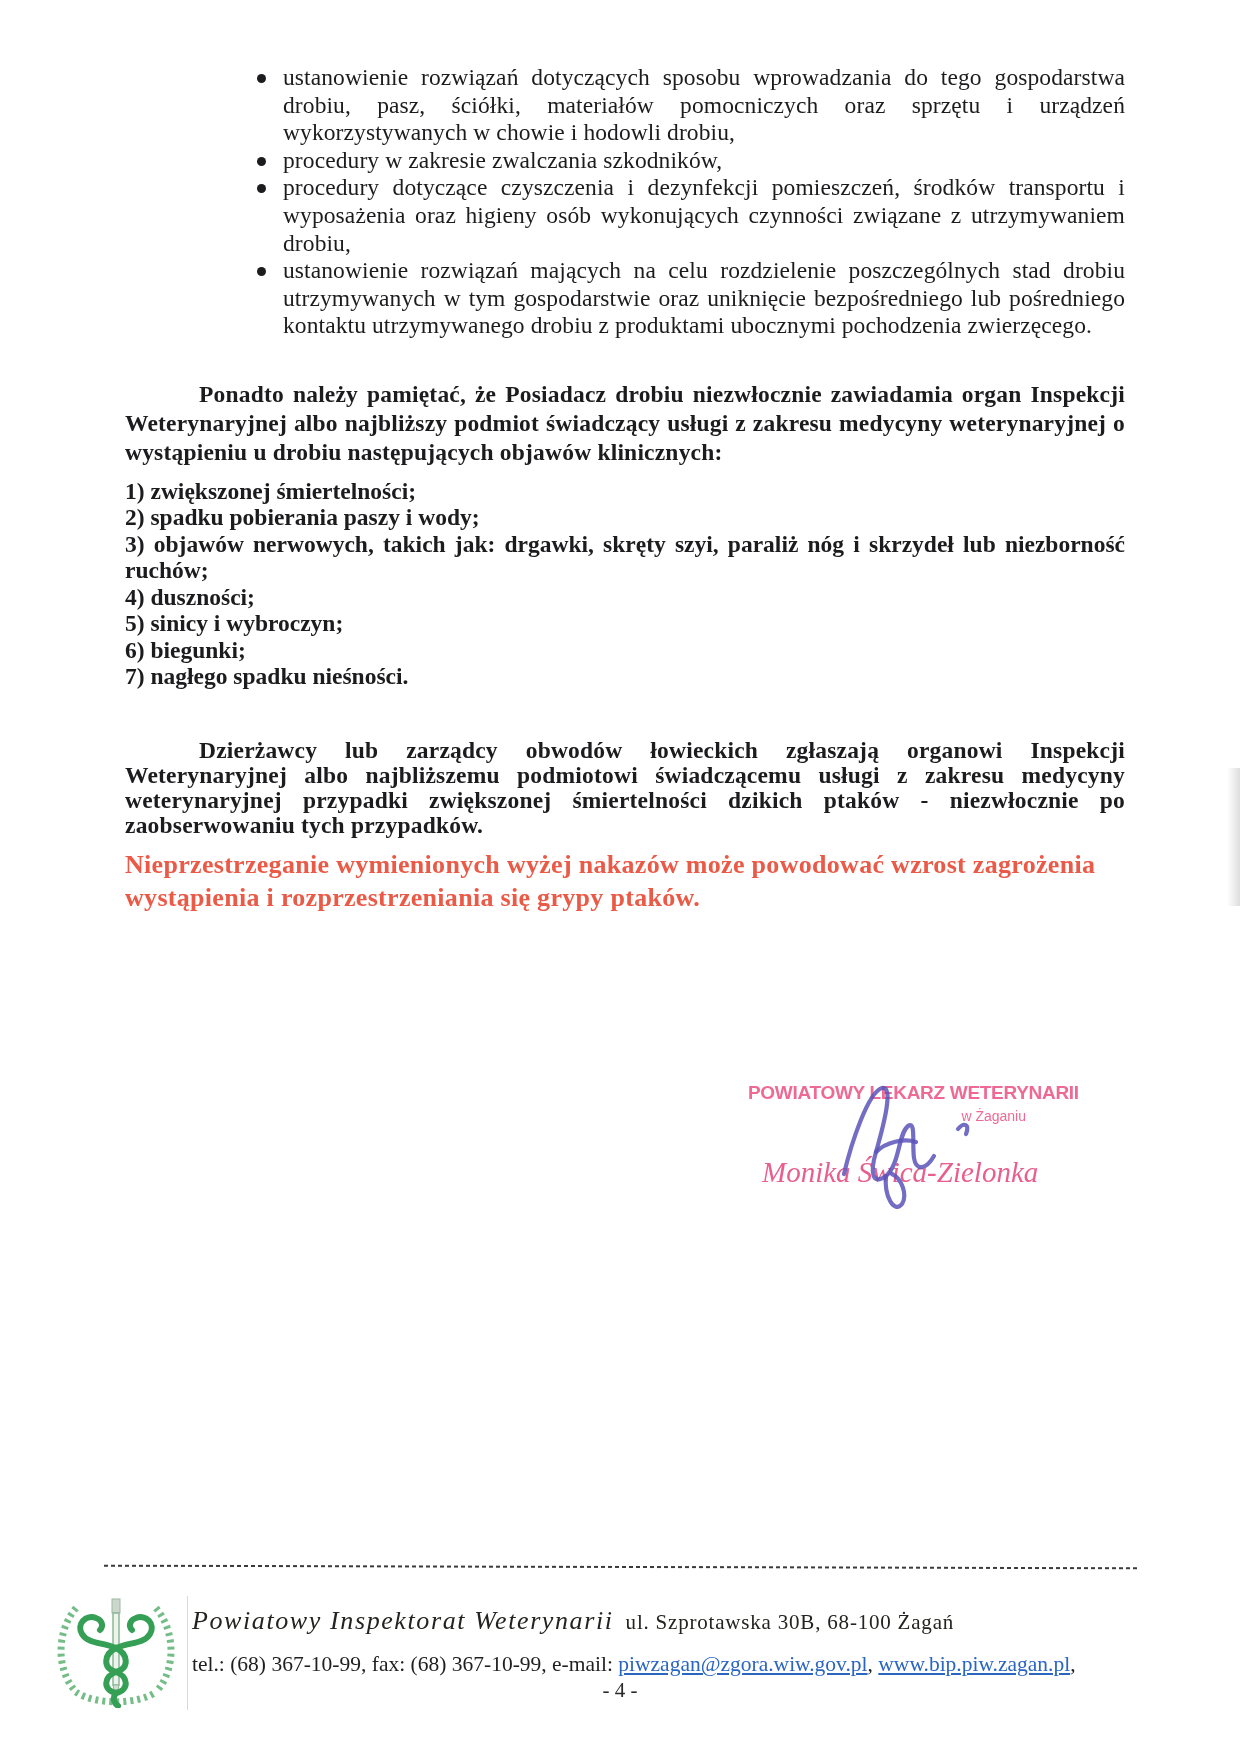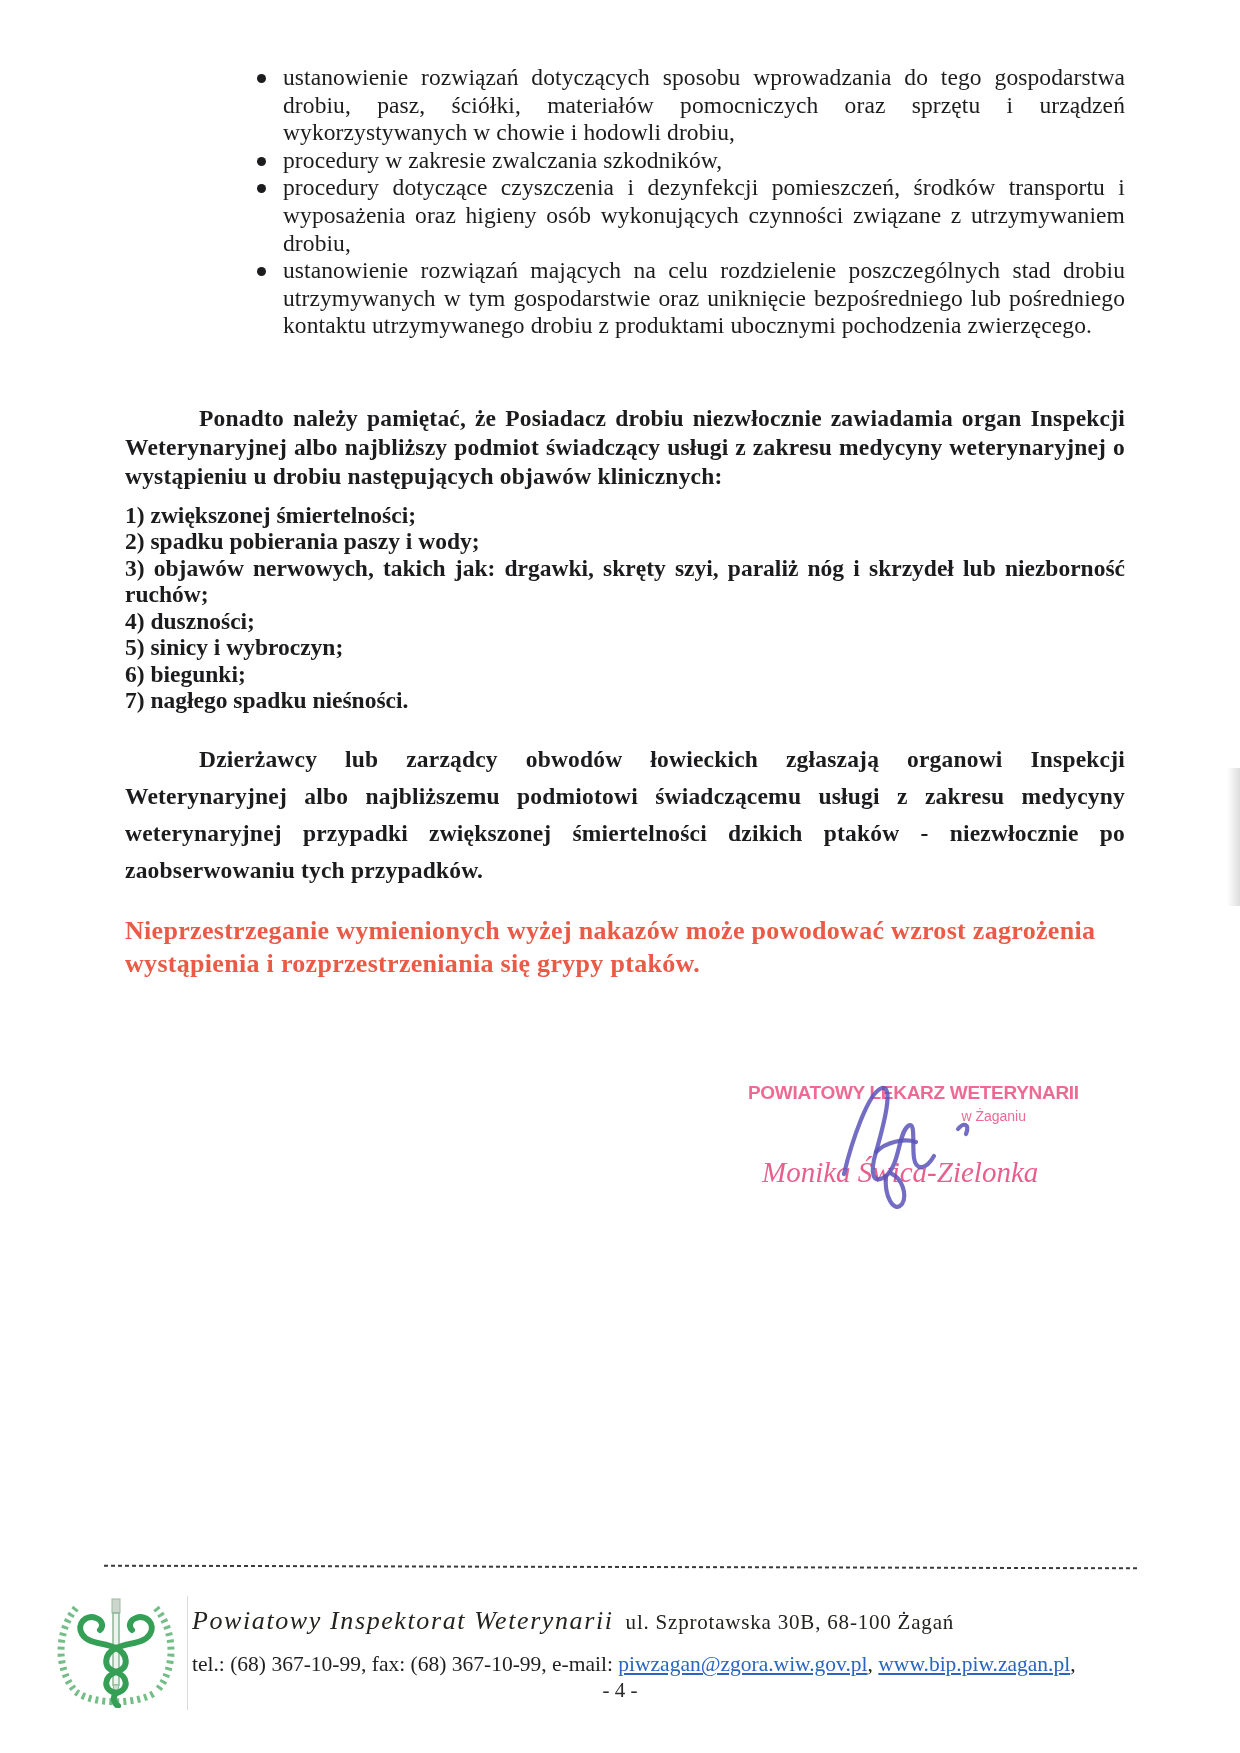--- a/index.html
+++ b/index.html
@@ -16,26 +16,26 @@
   ul.bullets li {
     position:relative; padding-left:158px; text-align:justify;
     line-height:27.6px; letter-spacing:0.1px;
   }
   ul.bullets li::before {
     content:""; position:absolute; left:132px; top:10px;
     width:9px; height:9px; border-radius:50%; background:#1c1c1e;
   }
 
   .para { font-weight:bold; text-align:justify; letter-spacing:0.2px; }
-  .para-notify  { margin-top:64px; line-height:29px; text-indent:74px; }
+  .para-notify  { margin-top:40px; line-height:29px; text-indent:74px; }
   .symptoms     { margin-top:11px;  line-height:26.5px; text-align:justify;font-weight:bold; }
-  .para-hunting { margin-top:27px; line-height:37px; text-indent:74px; }
+  .para-hunting { margin-top:48px; line-height:25px; text-indent:74px; }
 
   .warning {
-    margin-top:25px; font-weight:bold; font-size:26px; line-height:33.5px;
+    margin-top:10px; font-weight:bold; font-size:26px; line-height:33.5px;
     color:#ea5a47; letter-spacing:0.3px; text-align:left;
   }
 
   
   .stamp { position:absolute; left:748px; top:1082px; width:278px; text-align:center; }
   .stamp-title {
     font-family:"Liberation Sans", sans-serif; font-weight:bold;
     font-size:19px; letter-spacing:-0.3px; color:#ee6a94; white-space:nowrap;
   }
   .stamp-loc {

